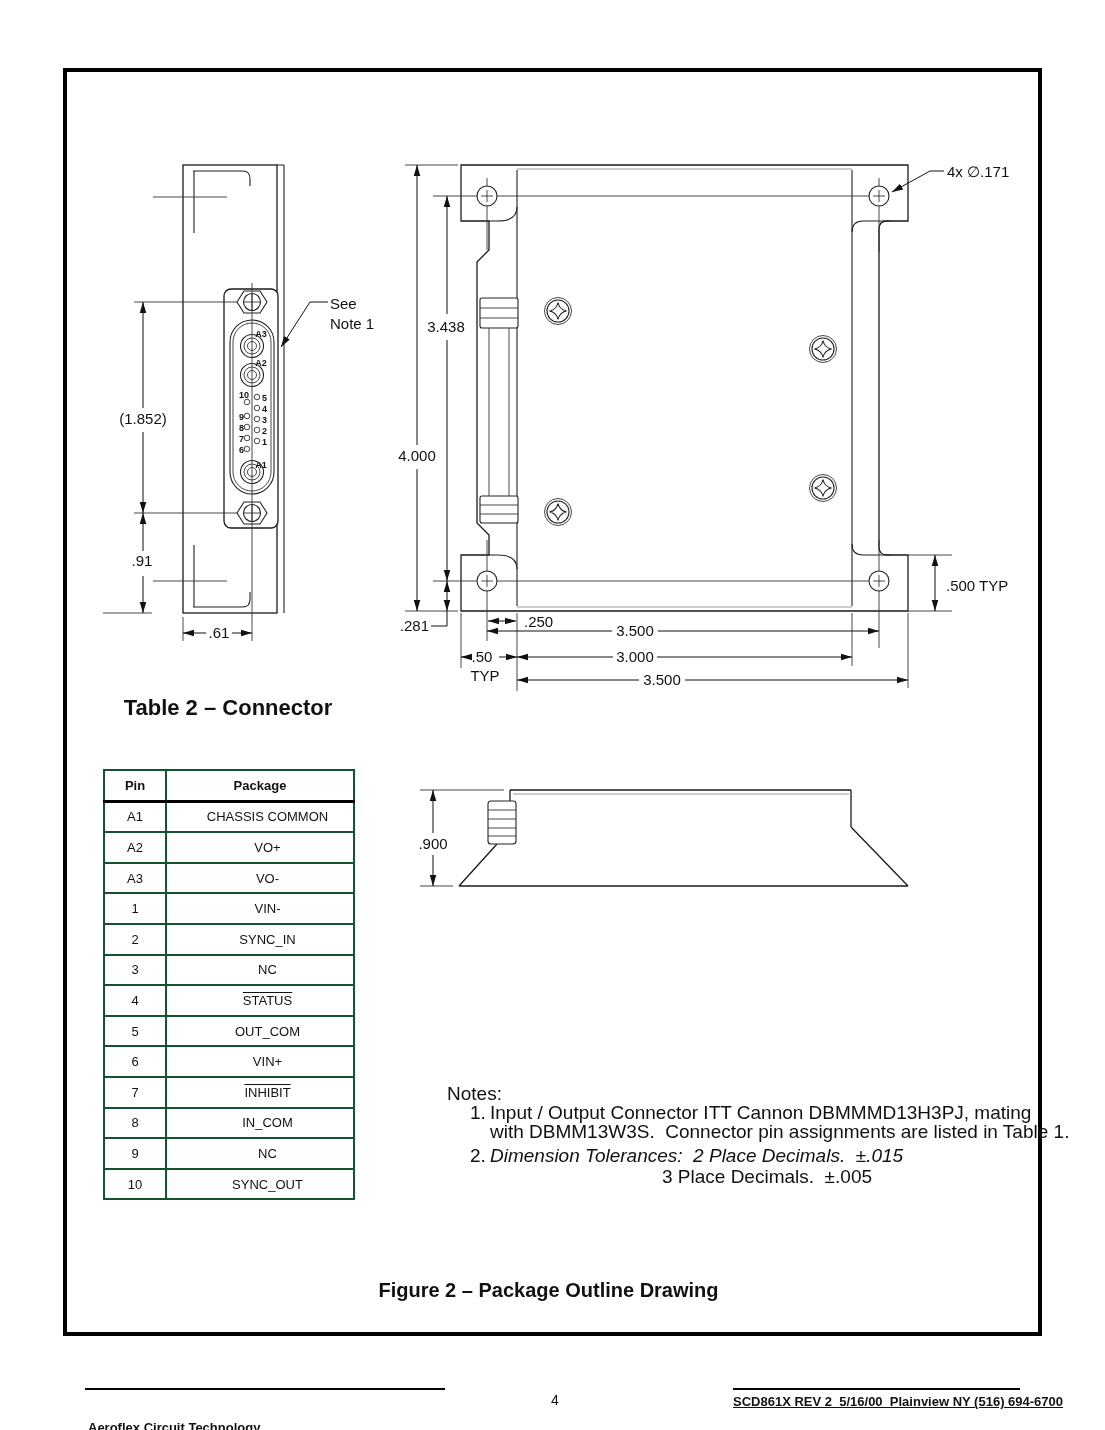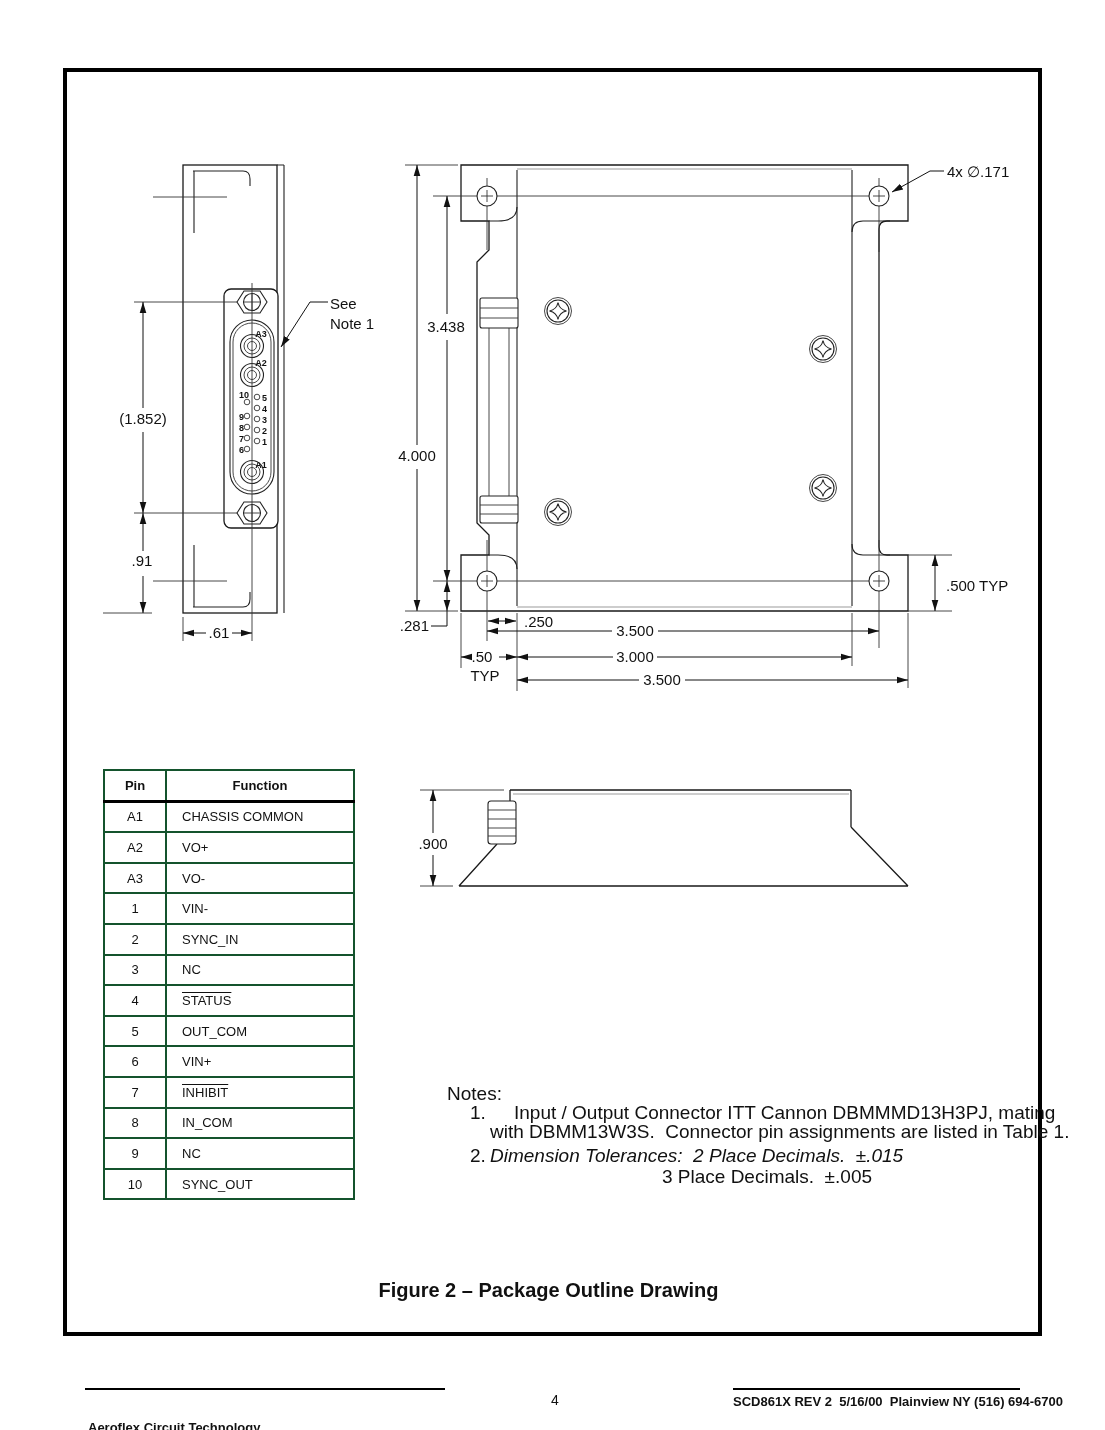--- a/index.html
+++ b/index.html
@@ -14,21 +14,21 @@
   .tn{stroke:#333;stroke-width:0.9;fill:none;}
   .dm{stroke:#111;stroke-width:1;fill:none;}
   .gy{stroke:#bdbdbd;stroke-width:1.4;fill:none;}
   .wf{fill:#fff;}
   #tblTitle{left:96px;top:692px;width:264px;text-align:center;font-size:22px;font-weight:bold;line-height:31px;}
   #pinTable{left:103px;top:769px;}
   table{border-collapse:collapse;table-layout:fixed;width:252px;}
   td,th{border:2px solid #14532d;font-size:13px;height:28.6px;padding:0;}
   th{border-bottom:3px solid #000;}
   td.pin{width:64px;text-align:center;}
-  td.fn{text-align:left;padding-left:15px;}
+  td.fn{text-align:center;padding-left:15px;}
   th.fn{width:186px;}
   .ov{text-decoration:overline;}
   .note{font-size:19px;white-space:pre;}
   #caption{left:63px;top:1279px;width:971px;text-align:center;font-size:20px;font-weight:bold;}
   .rule{height:2px;background:#000;}
   .foot{font-size:13px;font-weight:bold;white-space:pre;}
 </style>
 </head>
 <body>
 
@@ -225,28 +225,29 @@
     <g>
       <path class="tn" d="M420,790 H504 M420,886 H453"></path>
       <path class="dm" d="M433,790 V833" marker-start="url(#ar)"></path>
       <path class="dm" d="M433,855 V886" marker-end="url(#ar)"></path>
       <text x="433" y="849" text-anchor="middle">.900</text>
     </g>
   </g>
 </svg>
 
 <div id="tblTitle" class="abs">
+  <div>Table 2 – Connector</div>
 </div>
 
 <div id="pinTable" class="abs">
   <table>
     <tbody>
         <tr>
       <th class="pin">Pin</th>
-      <th class="fn">Function</th>
+      <th class="fn">Package</th>
     </tr>
     <tr>
           <td class="pin">A1</td>
           <td class="fn">CHASSIS COMMON</td>
         </tr>
     <tr>
           <td class="pin">A2</td>
           <td class="fn">VO+</td>
         </tr>
     <tr>
@@ -292,25 +293,25 @@
     <tr>
           <td class="pin">10</td>
           <td class="fn">SYNC_OUT</td>
         </tr>
   </tbody>
     </table>
 </div>
 
 <div class="abs note" style="left:447px;top:1083px;">Notes:</div>
 <div class="abs note" style="left:470px;top:1102px;">1.</div>
-<div class="abs note" style="left:490px;top:1102px;margin-left:24px;">Input / Output Connector ITT Cannon DBMMMD13H3PJ, mating</div>
+<div class="abs note" style="left:490px;top:1102px;">Input / Output Connector ITT Cannon DBMMMD13H3PJ, mating</div>
 <div class="abs note" style="left:490px;top:1121px;">with DBMM13W3S.  Connector pin assignments are listed in Table 1.</div>
 <div class="abs note" style="left:470px;top:1145px;">2.</div>
 <div class="abs note" style="left:490px;top:1145px;font-style:italic;">Dimension Tolerances:  2 Place Decimals.  ±.015</div>
 <div class="abs note" style="left:662px;top:1166px;">3 Place Decimals.  ±.005</div>
 
 <div id="caption" class="abs">Figure 2 – Package Outline Drawing</div>
 
 <div class="abs rule" style="left:85px;top:1388px;width:360px;"></div>
 <div class="abs rule" style="left:733px;top:1388px;width:287px;"></div>
 <div class="abs foot" style="left:88px;top:1394px;margin-top:26px;">Aeroflex Circuit Technology</div>
 <div class="abs" style="left:540px;top:1392px;width:30px;text-align:center;font-size:14px;">4</div>
-<div class="abs foot" style="left:733px;top:1394px;width:287px;text-align:right;">SCD861X REV 2  5/16/00  Plainview NY (516) 694-6700</div>
+<div class="abs foot" style="left:733px;top:1394px;width:287px;text-align:right;text-decoration:underline;">SCD861X REV 2  5/16/00  Plainview NY (516) 694-6700</div>
 
 </body></html>

